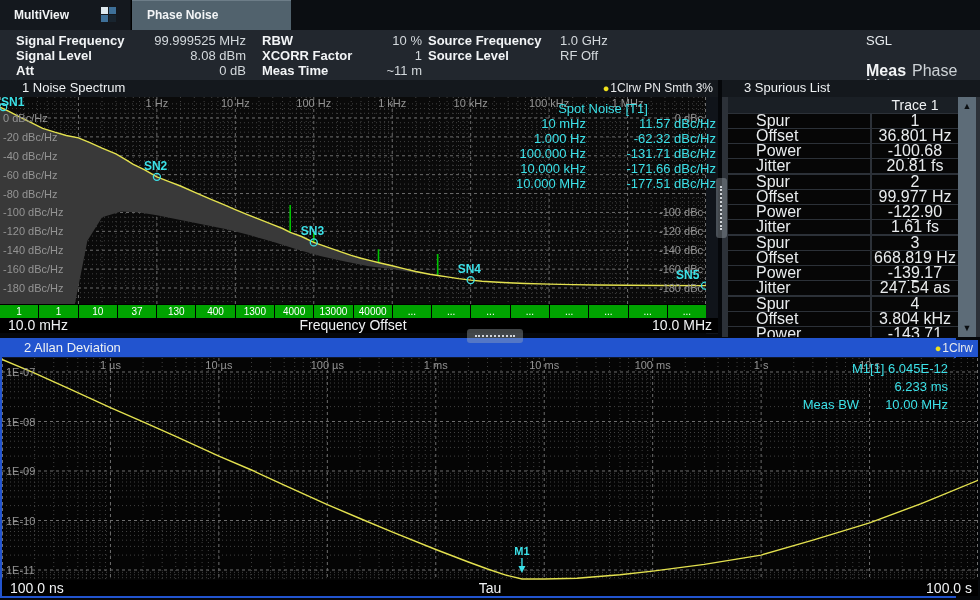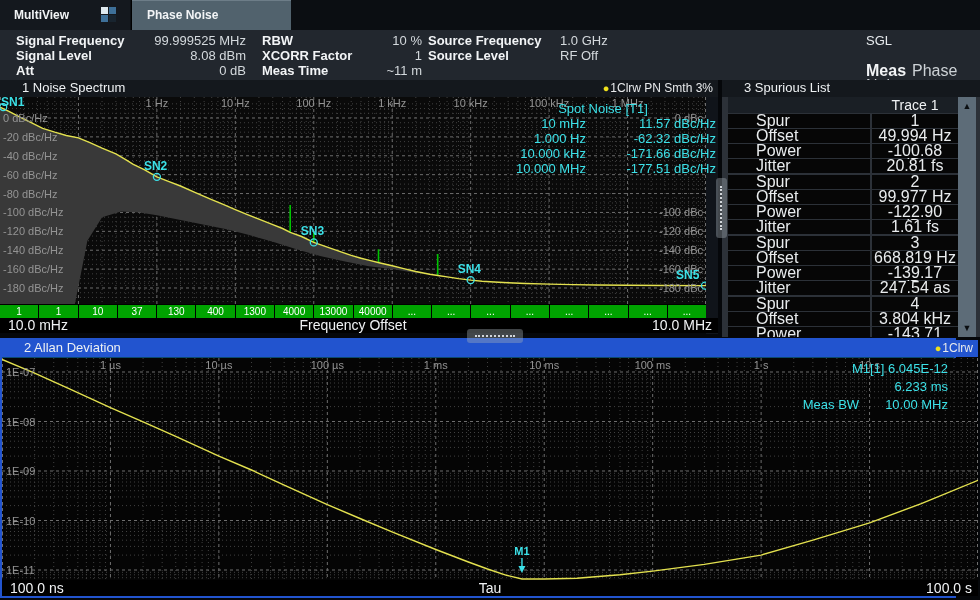--- a/index.html
+++ b/index.html
@@ -79,21 +79,21 @@
   .spur-row { display:flex; height:14px; margin-bottom:1px; font-size:16px; line-height:14px;
               color:#e9ecee; }
   .spur-row .sl { width:142px; background:#060606; padding-left:28px; margin-right:2px; }
   .spur-row .sv { width:86px; background:#060606; text-align:center; }
   .sp-scroll { position:absolute; left:236px; top:17px; width:18px; height:240px; background:#5d6c78; }
   .sp-scroll .up, .sp-scroll .dn { position:absolute; left:0; width:18px; height:14px; color:#0b0e11;
       font-size:9px; text-align:center; line-height:14px; }
   .sp-scroll .up { top:2px; } .sp-scroll .dn { bottom:2px; }
 
   
-  .ad { position:absolute; left:0; top:338px; width:956px; height:260px; background:#0c4a6e;
+  .ad { position:absolute; left:0; top:338px; width:956px; height:260px; background:#0f172a;
         border:2px solid #2254cf; }
   .ad-title { left:0; top:0; width:976px; background:#2254cf; }
   .ad-plot { position:absolute; left:0; top:18px; width:976px; height:222px; background:#050505; }
   .ad-xbar { position:absolute; left:0; top:240px; width:976px; height:16px; background:#000;
              color:#f0f2f4; font-size:14px; line-height:16px; }
   .ad-xbar .xl { position:absolute; left:8px; }
   .ad-xbar .xc { position:absolute; left:0; width:976px; text-align:center; }
   .ad-xbar .xr { position:absolute; right:6px; }
   .mkr { position:absolute; right:6px; top:20px; color:#3ce1e8; font-size:13px; text-align:right; }
   .mkr div { height:18px; line-height:18px; }
@@ -229,20 +229,24 @@
         <div class="st">Spot Noise [T1]</div>
         <div class="sr">
           <span class="sf">10 mHz</span>
           <span class="sv">11.57 dBc/Hz</span>
         </div>
         <div class="sr">
           <span class="sf">1.000 Hz</span>
           <span class="sv">-62.32 dBc/Hz</span>
         </div>
         <div class="sr">
+          <span class="sf">100.000 Hz</span>
+          <span class="sv">-131.71 dBc/Hz</span>
+        </div>
+        <div class="sr">
           <span class="sf">10.000 kHz</span>
           <span class="sv">-171.66 dBc/Hz</span>
         </div>
         <div class="sr">
           <span class="sf">10.000 MHz</span>
           <span class="sv">-177.51 dBc/Hz</span>
         </div>
       </div>
     <div class="segbar" id="segbar">
         <div class="seg">1</div>
@@ -279,21 +283,21 @@
       <span class="thv">Trace 1</span>
     </div>
     <div class="sp-body" id="spbody">
         <div class="spur-group">
           <div class="spur-row">
             <span class="sl">Spur</span>
             <span class="sv">1</span>
           </div>
           <div class="spur-row">
             <span class="sl">Offset</span>
-            <span class="sv">49.994 Hz</span>
+            <span class="sv">36.801 Hz</span>
           </div>
           <div class="spur-row">
             <span class="sl">Power</span>
             <span class="sv">-100.68 dBc</span>
           </div>
           <div class="spur-row">
             <span class="sl">Jitter</span>
             <span class="sv">20.81 fs</span>
           </div>
         </div>

